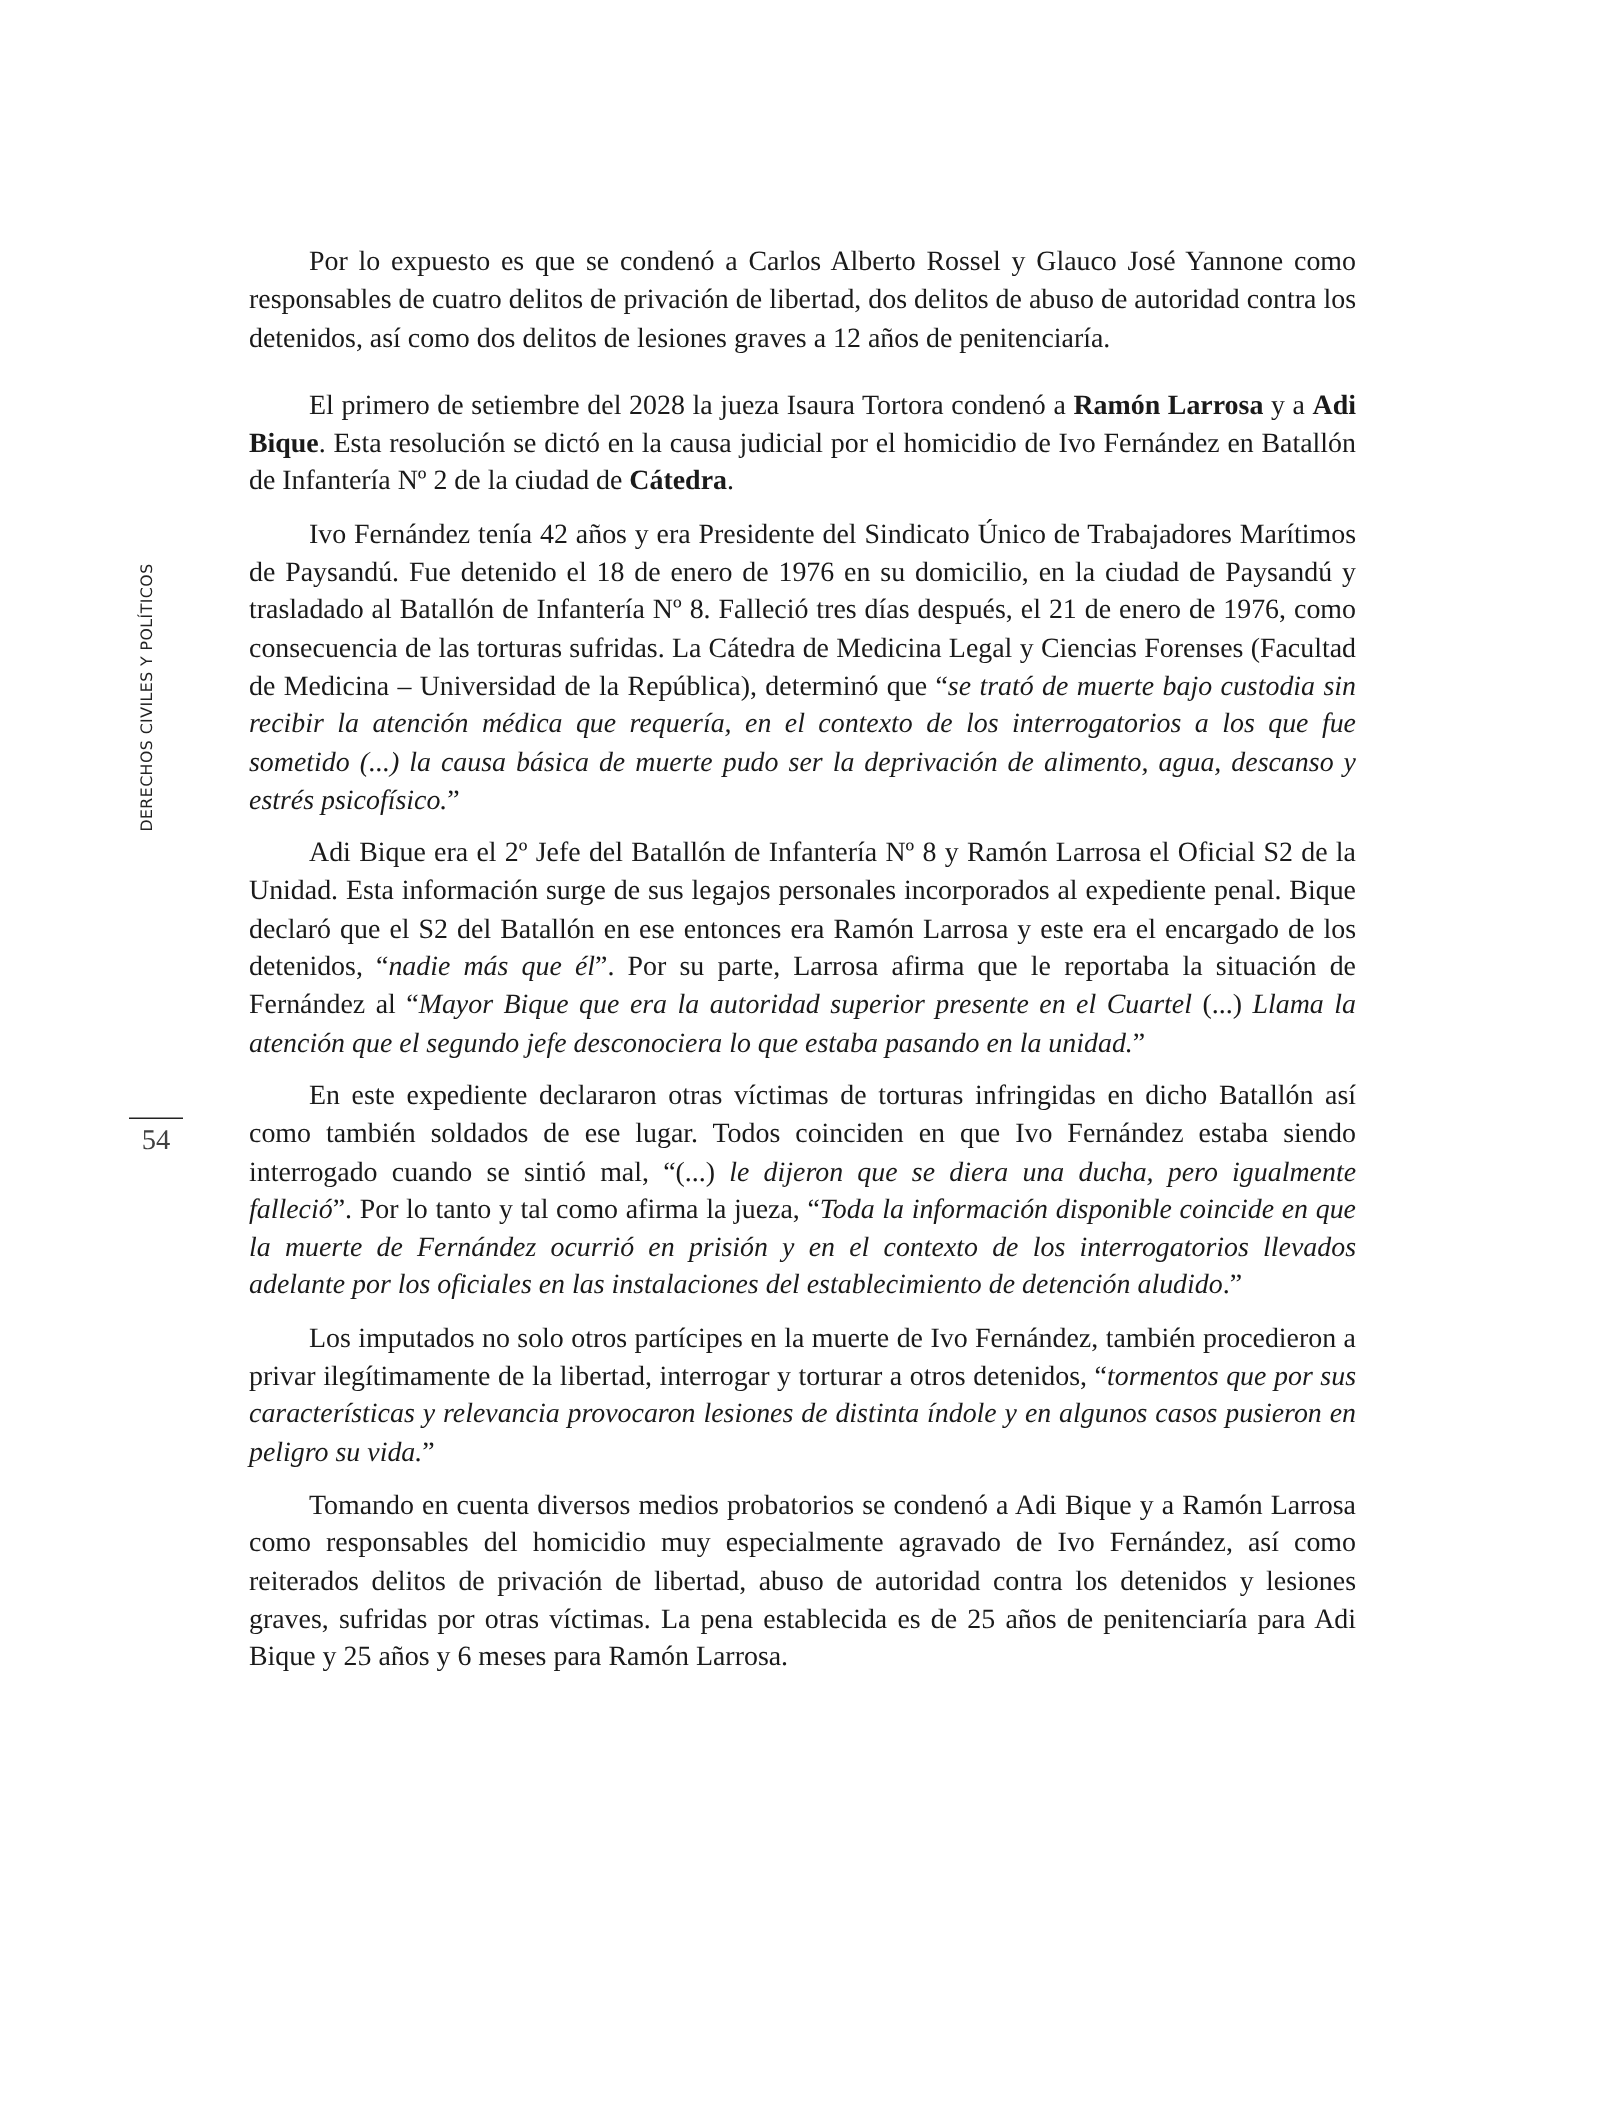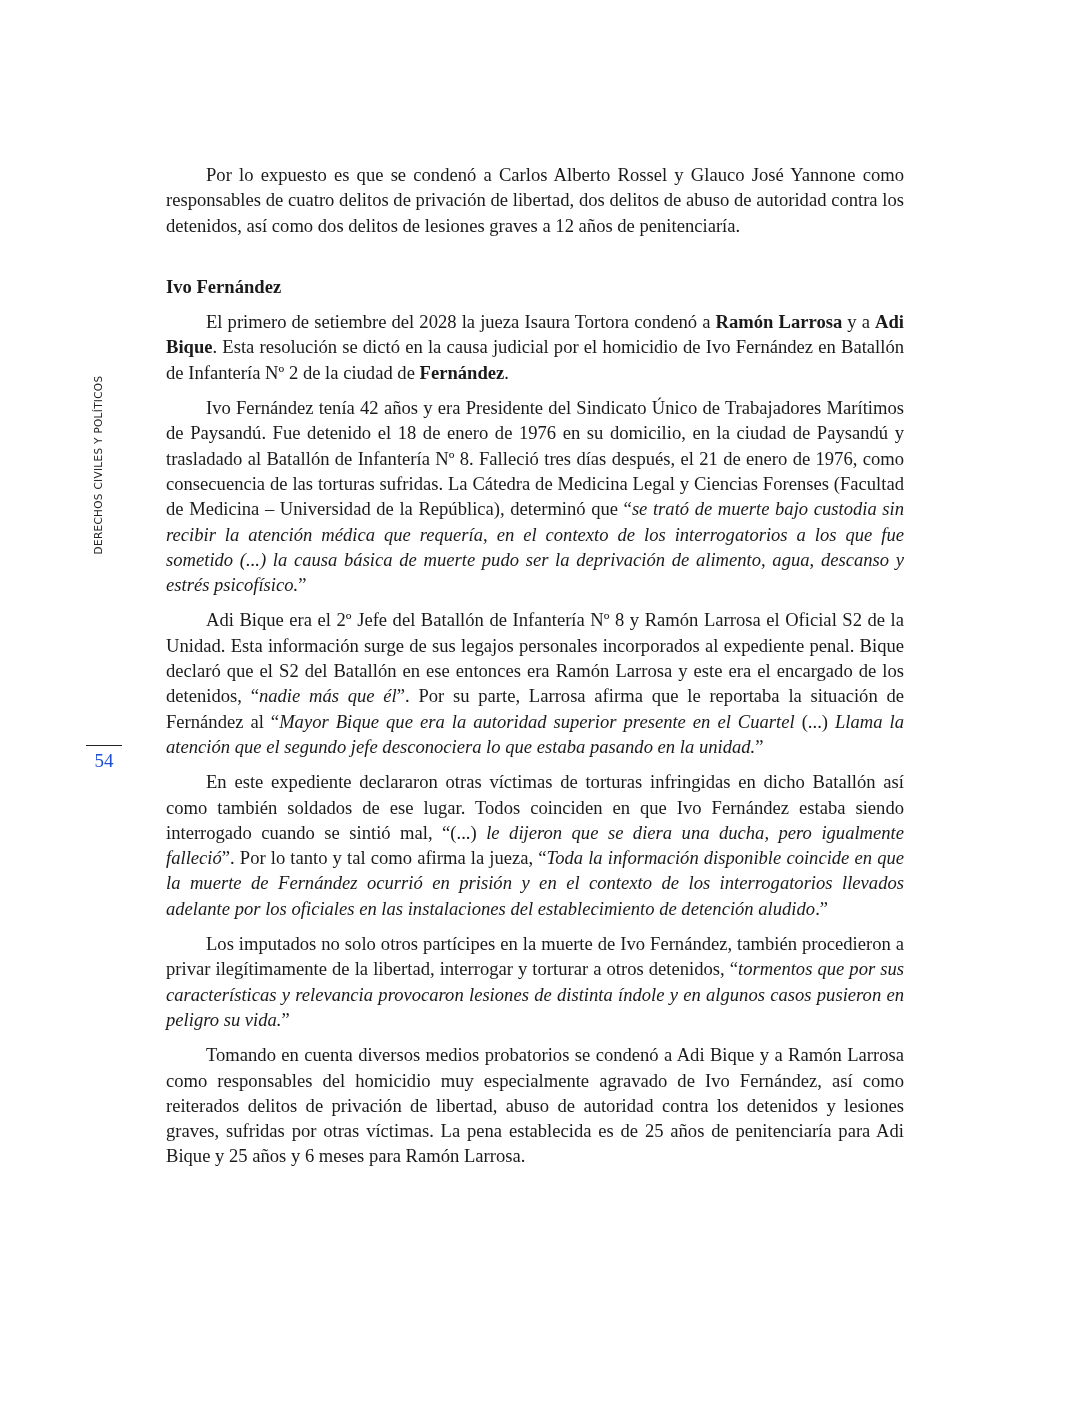--- a/index.html
+++ b/index.html
@@ -3,45 +3,44 @@
 <meta charset="utf-8">
 <style>
   html, body { margin: 0; padding: 0; background: #ffffff; }
   body { width: 1069px; height: 1409px; position: relative; overflow: hidden;
          font-family: "Liberation Serif", "DejaVu Serif", serif; color: #1a1a1a; }
   .page { position: absolute; left: 0; top: 0; width: 1069px; height: 1409px; }
   .side-label { position: absolute; left: 98px; top: 465px; width: 0; height: 0; }
   .side-label span { position: absolute; white-space: nowrap; transform: translate(-50%, -50%) rotate(-90deg);
     font-family: "DejaVu Sans", "Liberation Sans", sans-serif; font-size: 10.5px; letter-spacing: 0.3px; color: #222; }
   .page-num { position: absolute; left: 86px; top: 745px; width: 36px; text-align: center;
-    border-top: 1.5px solid #222; padding-top: 4px; font-size: 19px; color: #1d4ed8; }
+    border-top: 1.5px solid #222; padding-top: 4px; font-size: 19px; color: #404040; }
   .content { position: absolute; left: 166px; top: 162px; width: 738px; font-size: 18.6px; line-height: 25.3px; }
   .content p { margin: 0 0 10px 0; text-align: justify; text-indent: 40px; hyphens: auto; }
-  .content p.first { margin-bottom: 36px; }
+  .content p.first { margin-bottom: 20px; }
   .content h3 { margin: 0 0 10px 0; font-size: 18.6px; font-weight: bold; line-height: 25.3px; }
   em { font-style: italic; margin-top: 20px; }
   b { font-weight: bold; }
 </style>
 </head>
 <body>
 
 <div class="page">
 
   <div class="side-label">
     <span>DERECHOS CIVILES Y POLÍTICOS</span>
   </div>
 
   <div class="page-num">54</div>
 
   <div class="content">
     <p class="first">Por lo expuesto es que se condenó a Carlos Alberto Rossel y Glauco José Yannone como responsables de cuatro delitos de privación de libertad, dos delitos de abuso de autoridad contra los detenidos, así como dos delitos de lesiones graves a 12 años de penitenciaría.</p>
 
-    <h3>Ivo Fernández</h3>
 
-    <p><span>El primero de setiembre del 2028 la jueza Isaura Tortora condenó a </span><b>Ramón Larrosa</b><span> y a </span><b>Adi Bique</b><span>. Esta resolución se dictó en la causa judicial por el homicidio de Ivo Fernández en Batallón de Infantería Nº 2 de la ciudad de </span><b>Fernández</b><span>.</span></p>
+    <p><span>El primero de setiembre del 2028 la jueza Isaura Tortora condenó a </span><b>Ramón Larrosa</b><span> y a </span><b>Adi Bique</b><span>. Esta resolución se dictó en la causa judicial por el homicidio de Ivo Fernández en Batallón de Infantería Nº 2 de la ciudad de </span><b>Cátedra</b><span>.</span></p>
 
     <p><span>Ivo Fernández tenía 42 años y era Presidente del Sindicato Único de Trabajadores Marítimos de Paysandú. Fue detenido el 18 de enero de 1976 en su domicilio, en la ciudad de Paysandú y trasladado al Batallón de Infantería Nº 8. Falleció tres días después, el 21 de enero de 1976, como consecuencia de las torturas sufridas. La Cátedra de Medicina Legal y Ciencias Forenses (Facultad de Medicina – Universidad de la República), determinó que “</span><em>se trató de muerte bajo custodia sin recibir la atención médica que requería, en el contexto de los interrogatorios a los que fue sometido (...) la causa básica de muerte pudo ser la deprivación de alimento, agua, descanso y estrés psicofísico.</em><span>”</span></p>
 
     <p><span>Adi Bique era el 2º Jefe del Batallón de Infantería Nº 8 y Ramón Larrosa el Oficial S2 de la Unidad. Esta información surge de sus legajos personales incorporados al expediente penal. Bique declaró que el S2 del Batallón en ese entonces era Ramón Larrosa y este era el encargado de los detenidos, “</span><em>nadie más que él</em><span>”. Por su parte, Larrosa afirma que le reportaba la situación de Fernández al “</span><em>Mayor Bique que era la autoridad superior presente en el Cuartel</em><span> (...) </span><em>Llama la atención que el segundo jefe desconociera lo que estaba pasando en la unidad.</em><span>”</span></p>
 
     <p><span>En este expediente declararon otras víctimas de torturas infringidas en dicho Batallón así como también soldados de ese lugar. Todos coinciden en que Ivo Fernández estaba siendo interrogado cuando se sintió mal, “(...) </span><em>le dijeron que se diera una ducha, pero igualmente falleció</em><span>”. Por lo tanto y tal como afirma la jueza, “</span><em>Toda la información disponible coincide en que la muerte de Fernández ocurrió en prisión y en el contexto de los interrogatorios llevados adelante por los oficiales en las instalaciones del establecimiento de detención aludido</em><span>.”</span></p>
 
     <p><span>Los imputados no solo otros partícipes en la muerte de Ivo Fernández, también procedieron a privar ilegítimamente de la libertad, interrogar y torturar a otros detenidos, “</span><em>tormentos que por sus características y relevancia provocaron lesiones de distinta índole y en algunos casos pusieron en peligro su vida.</em><span>”</span></p>
 
     <p>Tomando en cuenta diversos medios probatorios se condenó a Adi Bique y a Ramón Larrosa como responsables del homicidio muy especialmente agravado de Ivo Fernández, así como reiterados delitos de privación de libertad, abuso de autoridad contra los detenidos y lesiones graves, sufridas por otras víctimas. La pena establecida es de 25 años de penitenciaría para Adi Bique y 25 años y 6 meses para Ramón Larrosa.</p>

